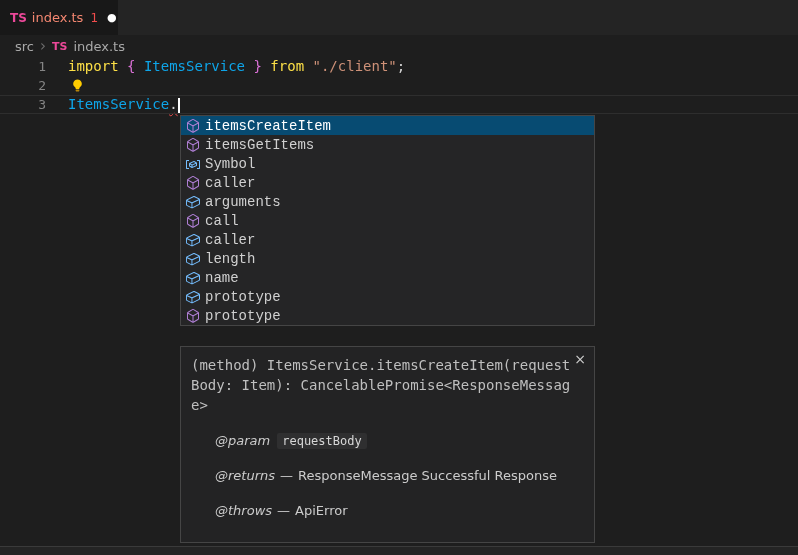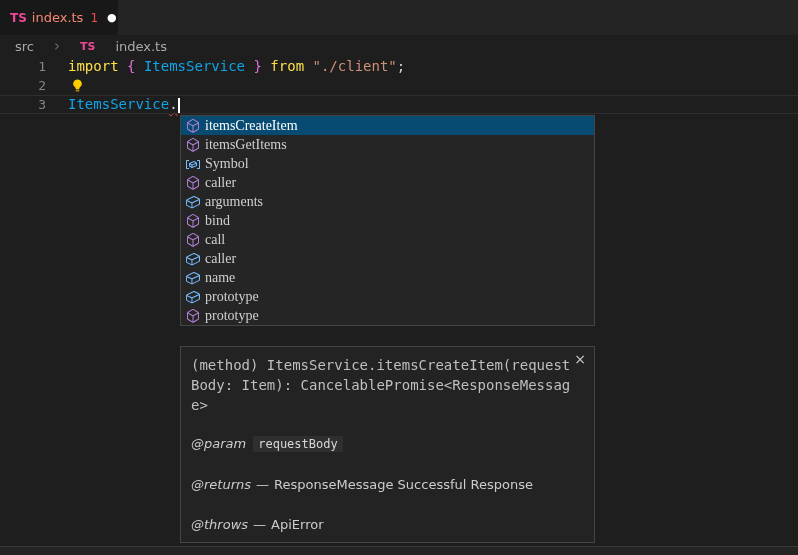--- a/index.html
+++ b/index.html
@@ -15,21 +15,21 @@
     position:absolute; top:0; left:0; height:35px; width:118px; background:#181818;
     display:flex; align-items:center; padding:0 10px; gap:5px; font-size:13px;
   }
   .ts-icon { color:#ec4899; font-weight:bold; font-size:12px; letter-spacing:0; }
   .tab-label { color:#f48771; }
   .tab-errors { color:#f14c4c; font-size:12px; margin-left:2px; }
   .tab-dot { color:#ffffff; font-size:11px; margin-left:4px; line-height:1; }
   
   .breadcrumb {
     position:absolute; top:36px; left:0; width:798px; height:21px;
-    display:flex; align-items:center; padding-left:15px; gap:20px;
+    display:flex; align-items:center; padding-left:15px; gap:6px;
     font-size:13px; color:#a9a9a9; background:#1e1e1e;
   }
   .crumb-sep { color:#6e6e6e; font-size:15px; margin-top:-2px; }
   .breadcrumb .ts-icon { font-size:11px; }
   
   .editor { position:absolute; top:57px; left:0; width:798px; }
   .eline { display:flex; height:19px; line-height:19px; font-family:"DejaVu Sans Mono","Liberation Mono",monospace; font-size:14px; }
   .lnum { width:46px; text-align:right; color:#858585; font-size:13px; flex:none; }
   .lcode { margin-left:22px; white-space:pre; color:#d4d4d4; }
   .tk-kw { color:#fde047; }
@@ -41,41 +41,41 @@
   .cursor { display:inline-block; width:2px; height:16px; background:#ffffff; vertical-align:text-bottom; margin-bottom:-2px; }
   .cur-line-border { position:absolute; left:0; width:798px; height:1px; background:#2e2e2e; z-index:1; }
   .bulb-wrap { margin-left:24px; display:flex; align-items:center; }
   
   .suggest-list {
     position:absolute; top:115px; left:180px; width:415px; z-index:10;
     background:#252526; border:1px solid #454545; padding:0;
   }
   .srow {
     display:flex; align-items:center; height:19px; padding-left:4px; gap:4px;
-    font-family:Liberation Serif, serif; font-size:14px; color:#d0d0d0;
+    font-family:Liberation Mono, monospace; font-size:14px; color:#d0d0d0;
     cursor:default;
   }
   .srow svg { width:16px; height:16px; flex:none; }
   .srow svg path { display:none; }
   .srow[data-kind="method"] .p-method { display:inline; fill:#b180d7; }
   .srow[data-kind="field"] .p-field { display:inline; fill:#75beff; }
   .srow[data-kind="variable"] .p-variable { display:inline; fill:#75beff; }
   .srow[data-selected="true"] { background:#074b72; color:#ffffff; }
   
   .suggest-docs {
     position:absolute; top:346px; left:180px; width:415px; height:197px; z-index:10;
     background:#232324; border:1px solid #454545; padding:8px 0 0 10px; overflow:hidden;
   }
   .sig {
     width:384px; font-family:"DejaVu Sans Mono","Liberation Mono",monospace;
     font-size:14px; line-height:20px; color:#bfbfbf; word-break:break-all; white-space:pre-wrap;
   }
   .docs-close { position:absolute; top:5px; right:8px; color:#cccccc; font-size:14px; line-height:1; cursor:pointer; }
   .desc { margin-top:16px; font-size:13px; line-height:15px; color:#cccccc; }
-  .tagline { margin-top:17px; font-size:13px; line-height:23px; color:#cccccc; }
+  .tagline { margin-top:17px; font-size:13px; line-height:18px; color:#cccccc;margin-left:24px; }
   .tag { font-style:italic; }
   .dash { margin:0 5px; }
   .chip {
     font-family:"DejaVu Sans Mono","Liberation Mono",monospace; font-size:12px;
     background:#2f2f30; color:#d7d7d7; padding:1px 5px; margin-left:7px; border-radius:2px;
   }
   
   .bottom-line { position:absolute; top:546px; left:0; width:798px; height:1px; background:#3a3a3a; }
   .bottom-strip { position:absolute; top:547px; left:0; width:798px; height:8px; background:#242424; }
 </style>
@@ -163,37 +163,37 @@
           <path class="p-variable" d="M2 5h2V4H1.5l-.5.5v8l.5.5H4v-1H2V5zm12.5-1H12v1h2v7h-2v1h2.5l.5-.5v-8l-.5-.5zm-2.74 2.57L12 7v2.51l-.3.45-4.5 2h-.46l-2.5-1.5-.24-.43v-2.5l.3-.46 4.5-2h.46l2.5 1.5zM5 9.71l1.5.9V9.28L5 8.38v1.33zm.58-2.15l1.45.87 3.39-1.5-1.45-.87-3.39 1.5zm1.95 3.17l3.5-1.56v-1.4l-3.5 1.55v1.41z"></path>
         </svg>
       <span class="slabel">arguments</span>
     </div>
     <div class="srow" data-kind="method">
       <svg viewBox="0 0 16 16">
           <path class="p-method" d="M13.51 4l-5-3h-1l-5 3-.49.86v6l.49.85 5 3h1l5-3 .49-.85v-6L13.51 4zm-6 9.56l-4.5-2.7V5.7l4.5 2.45v5.41zM3.27 4.7l4.74-2.84 4.74 2.84-4.74 2.59L3.27 4.7zm9.74 6.16l-4.5 2.7V8.15l4.5-2.45v5.16z"></path>
           <path class="p-field" d="M14.45 4.5l-5-2.5h-.9l-7 3.5-.55.89v4.5l.55.9 5 2.5h.9l7-3.5.55-.9v-4.5l-.55-.89zm-8 8.64l-4.5-2.25V7.17l4.5 2v3.97zm.5-4.8L2.29 6.23l6.66-3.34 4.67 2.34-6.67 3.11zm7 1.55l-6.5 3.25V9.21l6.5-3v3.68z"></path>
           <path class="p-variable" d="M2 5h2V4H1.5l-.5.5v8l.5.5H4v-1H2V5zm12.5-1H12v1h2v7h-2v1h2.5l.5-.5v-8l-.5-.5zm-2.74 2.57L12 7v2.51l-.3.45-4.5 2h-.46l-2.5-1.5-.24-.43v-2.5l.3-.46 4.5-2h.46l2.5 1.5zM5 9.71l1.5.9V9.28L5 8.38v1.33zm.58-2.15l1.45.87 3.39-1.5-1.45-.87-3.39 1.5zm1.95 3.17l3.5-1.56v-1.4l-3.5 1.55v1.41z"></path>
         </svg>
-      <span class="slabel">bind</span>
-    </div>
-    <div class="srow" data-kind="method">
-      <svg viewBox="0 0 16 16">
-          <path class="p-method" d="M13.51 4l-5-3h-1l-5 3-.49.86v6l.49.85 5 3h1l5-3 .49-.85v-6L13.51 4zm-6 9.56l-4.5-2.7V5.7l4.5 2.45v5.41zM3.27 4.7l4.74-2.84 4.74 2.84-4.74 2.59L3.27 4.7zm9.74 6.16l-4.5 2.7V8.15l4.5-2.45v5.16z"></path>
-          <path class="p-field" d="M14.45 4.5l-5-2.5h-.9l-7 3.5-.55.89v4.5l.55.9 5 2.5h.9l7-3.5.55-.9v-4.5l-.55-.89zm-8 8.64l-4.5-2.25V7.17l4.5 2v3.97zm.5-4.8L2.29 6.23l6.66-3.34 4.67 2.34-6.67 3.11zm7 1.55l-6.5 3.25V9.21l6.5-3v3.68z"></path>
-          <path class="p-variable" d="M2 5h2V4H1.5l-.5.5v8l.5.5H4v-1H2V5zm12.5-1H12v1h2v7h-2v1h2.5l.5-.5v-8l-.5-.5zm-2.74 2.57L12 7v2.51l-.3.45-4.5 2h-.46l-2.5-1.5-.24-.43v-2.5l.3-.46 4.5-2h.46l2.5 1.5zM5 9.71l1.5.9V9.28L5 8.38v1.33zm.58-2.15l1.45.87 3.39-1.5-1.45-.87-3.39 1.5zm1.95 3.17l3.5-1.56v-1.4l-3.5 1.55v1.41z"></path>
-        </svg>
       <span class="slabel">call</span>
     </div>
     <div class="srow" data-kind="field">
       <svg viewBox="0 0 16 16">
           <path class="p-method" d="M13.51 4l-5-3h-1l-5 3-.49.86v6l.49.85 5 3h1l5-3 .49-.85v-6L13.51 4zm-6 9.56l-4.5-2.7V5.7l4.5 2.45v5.41zM3.27 4.7l4.74-2.84 4.74 2.84-4.74 2.59L3.27 4.7zm9.74 6.16l-4.5 2.7V8.15l4.5-2.45v5.16z"></path>
           <path class="p-field" d="M14.45 4.5l-5-2.5h-.9l-7 3.5-.55.89v4.5l.55.9 5 2.5h.9l7-3.5.55-.9v-4.5l-.55-.89zm-8 8.64l-4.5-2.25V7.17l4.5 2v3.97zm.5-4.8L2.29 6.23l6.66-3.34 4.67 2.34-6.67 3.11zm7 1.55l-6.5 3.25V9.21l6.5-3v3.68z"></path>
           <path class="p-variable" d="M2 5h2V4H1.5l-.5.5v8l.5.5H4v-1H2V5zm12.5-1H12v1h2v7h-2v1h2.5l.5-.5v-8l-.5-.5zm-2.74 2.57L12 7v2.51l-.3.45-4.5 2h-.46l-2.5-1.5-.24-.43v-2.5l.3-.46 4.5-2h.46l2.5 1.5zM5 9.71l1.5.9V9.28L5 8.38v1.33zm.58-2.15l1.45.87 3.39-1.5-1.45-.87-3.39 1.5zm1.95 3.17l3.5-1.56v-1.4l-3.5 1.55v1.41z"></path>
         </svg>
       <span class="slabel">caller</span>
+    </div>
+    <div class="srow" data-kind="field">
+      <svg viewBox="0 0 16 16">
+          <path class="p-method" d="M13.51 4l-5-3h-1l-5 3-.49.86v6l.49.85 5 3h1l5-3 .49-.85v-6L13.51 4zm-6 9.56l-4.5-2.7V5.7l4.5 2.45v5.41zM3.27 4.7l4.74-2.84 4.74 2.84-4.74 2.59L3.27 4.7zm9.74 6.16l-4.5 2.7V8.15l4.5-2.45v5.16z"></path>
+          <path class="p-field" d="M14.45 4.5l-5-2.5h-.9l-7 3.5-.55.89v4.5l.55.9 5 2.5h.9l7-3.5.55-.9v-4.5l-.55-.89zm-8 8.64l-4.5-2.25V7.17l4.5 2v3.97zm.5-4.8L2.29 6.23l6.66-3.34 4.67 2.34-6.67 3.11zm7 1.55l-6.5 3.25V9.21l6.5-3v3.68z"></path>
+          <path class="p-variable" d="M2 5h2V4H1.5l-.5.5v8l.5.5H4v-1H2V5zm12.5-1H12v1h2v7h-2v1h2.5l.5-.5v-8l-.5-.5zm-2.74 2.57L12 7v2.51l-.3.45-4.5 2h-.46l-2.5-1.5-.24-.43v-2.5l.3-.46 4.5-2h.46l2.5 1.5zM5 9.71l1.5.9V9.28L5 8.38v1.33zm.58-2.15l1.45.87 3.39-1.5-1.45-.87-3.39 1.5zm1.95 3.17l3.5-1.56v-1.4l-3.5 1.55v1.41z"></path>
+        </svg>
+      <span class="slabel">length</span>
     </div>
     <div class="srow" data-kind="field">
       <svg viewBox="0 0 16 16">
           <path class="p-method" d="M13.51 4l-5-3h-1l-5 3-.49.86v6l.49.85 5 3h1l5-3 .49-.85v-6L13.51 4zm-6 9.56l-4.5-2.7V5.7l4.5 2.45v5.41zM3.27 4.7l4.74-2.84 4.74 2.84-4.74 2.59L3.27 4.7zm9.74 6.16l-4.5 2.7V8.15l4.5-2.45v5.16z"></path>
           <path class="p-field" d="M14.45 4.5l-5-2.5h-.9l-7 3.5-.55.89v4.5l.55.9 5 2.5h.9l7-3.5.55-.9v-4.5l-.55-.89zm-8 8.64l-4.5-2.25V7.17l4.5 2v3.97zm.5-4.8L2.29 6.23l6.66-3.34 4.67 2.34-6.67 3.11zm7 1.55l-6.5 3.25V9.21l6.5-3v3.68z"></path>
           <path class="p-variable" d="M2 5h2V4H1.5l-.5.5v8l.5.5H4v-1H2V5zm12.5-1H12v1h2v7h-2v1h2.5l.5-.5v-8l-.5-.5zm-2.74 2.57L12 7v2.51l-.3.45-4.5 2h-.46l-2.5-1.5-.24-.43v-2.5l.3-.46 4.5-2h.46l2.5 1.5zM5 9.71l1.5.9V9.28L5 8.38v1.33zm.58-2.15l1.45.87 3.39-1.5-1.45-.87-3.39 1.5zm1.95 3.17l3.5-1.56v-1.4l-3.5 1.55v1.41z"></path>
         </svg>
       <span class="slabel">name</span>
     </div>
     <div class="srow" data-kind="field">

